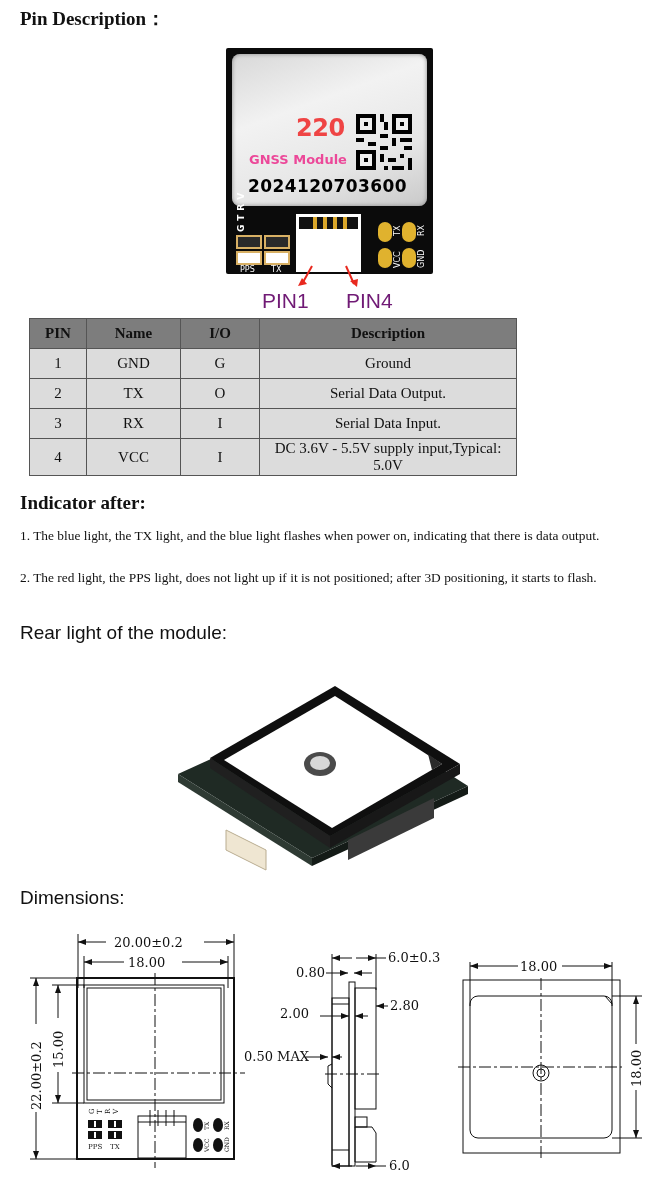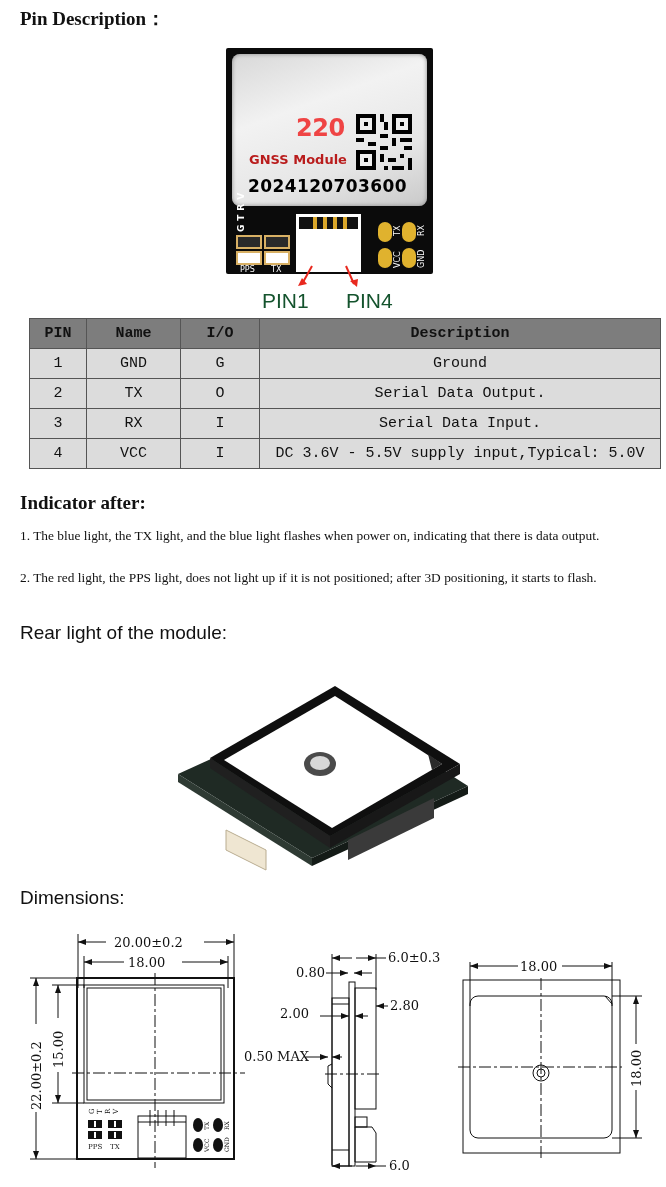--- a/index.html
+++ b/index.html
@@ -7,34 +7,34 @@
   .abs { position: absolute; }
   .h-serif { font-family: "Liberation Serif", serif; font-weight: bold; font-size: 19px; }
   .h-sans { font-family: "Liberation Sans", sans-serif; font-weight: normal; font-size: 19px; }
 
   
   .module { left: 226px; top: 48px; width: 207px; height: 226px; background: #0b0b0b; border-radius: 2px; }
   .shield { left: 232px; top: 54px; width: 195px; height: 152px; border-radius: 8px;
             background: linear-gradient(160deg, #d8d8d8 0%, #f2f2f2 35%, #e6e6e6 70%, #c9c9c9 100%);
             box-shadow: inset 0 0 4px #888; }
   .lbl-220 { left: 296px; top: 114px; font-family: "DejaVu Sans", sans-serif; font-weight: bold; font-size: 24px; color: #ef4444; letter-spacing: -0.5px; }
-  .lbl-gnss { left: 249px; top: 152px; font-family: "DejaVu Sans", sans-serif; font-weight: bold; font-size: 13px; color: #b91c1c; }
+  .lbl-gnss { left: 249px; top: 152px; font-family: "DejaVu Sans", sans-serif; font-weight: bold; font-size: 13px; color: #ec4899; }
   .lbl-serial { left: 248px; top: 176px; font-family: "DejaVu Sans", sans-serif; font-weight: bold; font-size: 17px; color: #000; letter-spacing: 0.4px; }
   .qr { left: 356px; top: 114px; width: 56px; height: 56px; }
   .connector-win { left: 296px; top: 214px; width: 65px; height: 58px; background: #fff; }
   .conn-top { left: 299px; top: 217px; width: 59px; height: 12px; background: #111; }
   .pin-strip { width: 4px; height: 12px; background: #d9a62a; top: 217px; }
   .pad { width: 14px; height: 20px; border-radius: 7px; background: #e0b22e; }
   .smd-dark { width: 22px; height: 10px; background: #2a2a2a; border: 2px solid #d8b064; }
   .smd-light { width: 22px; height: 10px; background: #fff; border: 2px solid #d8b064; }
   .silk { font-family: "DejaVu Sans", sans-serif; color: #fff; font-size: 8px; }
-  .pin-callout { font-family: "Liberation Sans", sans-serif; color: #14532d; font-size: 21px; }
+  .pin-callout { font-family: "Liberation Sans", sans-serif; color: #701a75; font-size: 21px; }
 
   
-  table.pins { position: absolute; left: 29px; top: 318px; width: 632px; border-collapse: collapse; font-family: Liberation Mono, monospace; font-size: 15px; }
+  table.pins { position: absolute; left: 29px; top: 318px; width: 488px; border-collapse: collapse; font-family: Liberation Serif, serif; font-size: 15px; }
   table.pins th { background: #7d7d7d; color: #111; font-weight: bold; height: 27px; border: 1px solid #555; }
   table.pins td { background: #dcdcdc; text-align: center; height: 27px; border: 1px solid #555; }
   table.pins tr > *:first-child { width: 54px; }
   table.pins tr > *:nth-child(2) { width: 91px; }
   table.pins tr > *:nth-child(3) { width: 76px; }
 
   .para { font-family: "Liberation Serif", serif; font-size: 13.4px; line-height: 21px; color: #111; }
   
   svg text { font-family: "DejaVu Serif", serif; }
 </style>

